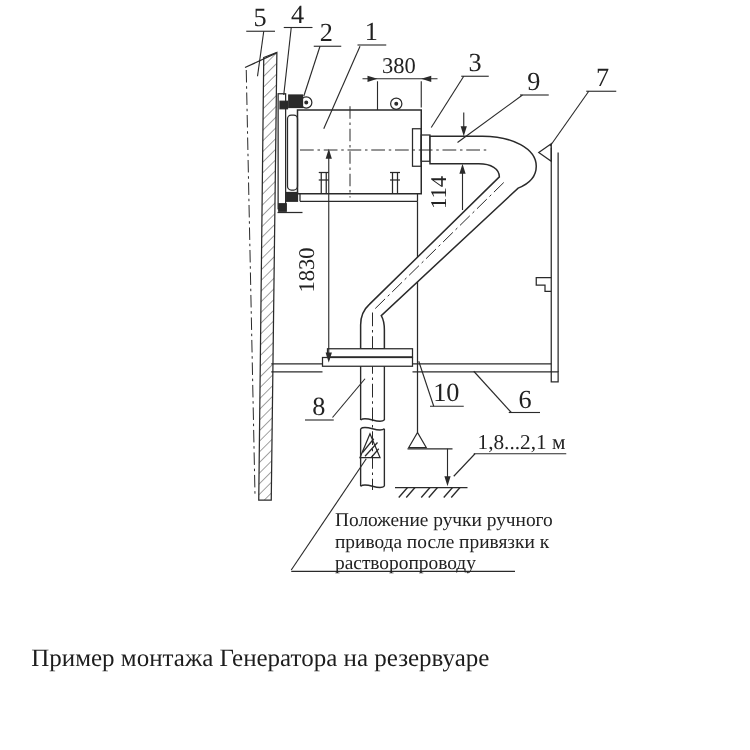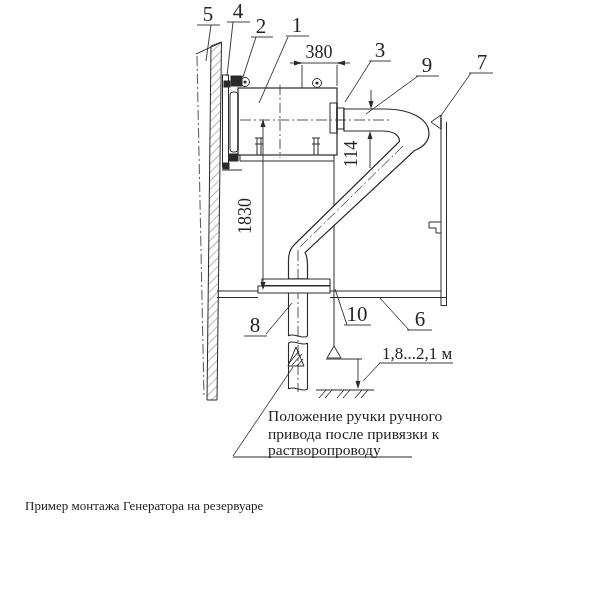--- a/index.html
+++ b/index.html
@@ -1,21 +1,21 @@
 <!DOCTYPE html>
 <html><head>
 <meta charset="utf-8">
 <style>
   html,body{margin:0;padding:0;background:#e8e8e8;}
   .screen{
     position:relative;width:600px;height:600px;background:#ffffff;
     font-family:"Liberation Serif", serif;color:#222;overflow:hidden;
   }
   .drawing-svg{position:absolute;left:0;top:0;}
-  .caption{position:absolute;left:25px;font-size:13px;color:#1d1d1d;}
+  .caption{position:absolute;left:25px;font-size:20px;color:#1d1d1d;margin-top:18px;}
   .caption.title{top:498px;}
   .caption.legend{top:550px;line-height:18.5px;width:565px;}
   svg text{fill:#222;}
   .callout-text{font-size:21px;}
   .dim-text{font-size:18px;}
   .range-text{font-size:17px;}
   .note-text{font-size:15.5px;}
 </style>
 </head>
 <body>

